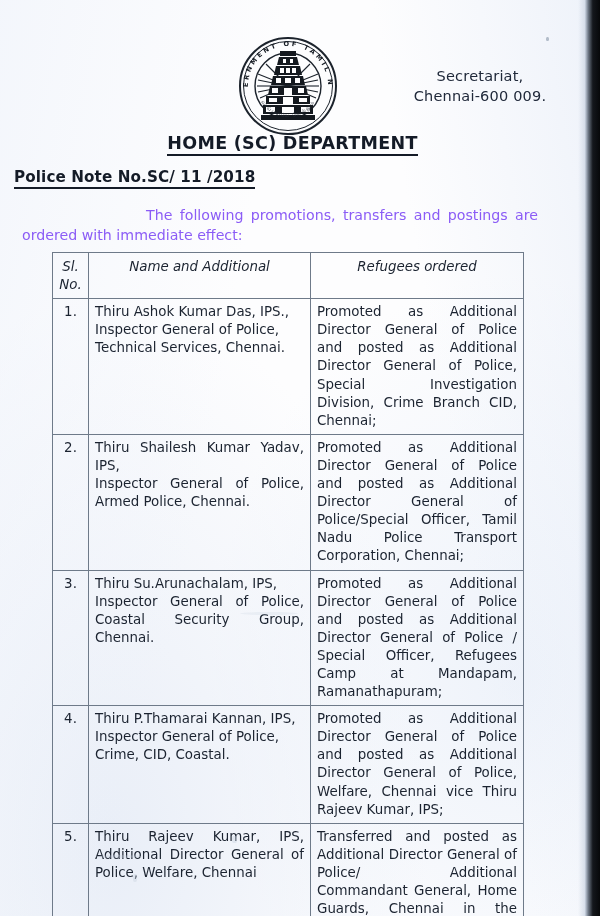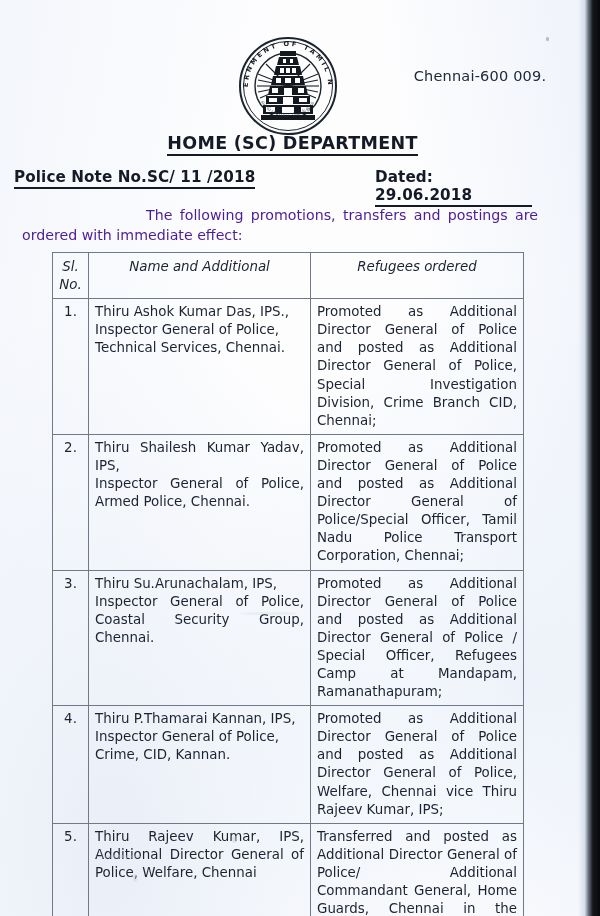--- a/index.html
+++ b/index.html
@@ -119,21 +119,21 @@
 
   .intro {
     position: absolute;
     left: 22px; top: 205px;
     width: 516px;
     font-size: 14.2px;
     line-height: 20px;
     text-align: justify;
     text-justify: inter-word;
     text-indent: 124px;
-    color: #4c1d95;
+    color: #8b5cf6;
   }
 
   
   .tbl-wrap {
     position: absolute;
     left: 52px; top: 252px;
     width: 471px;
   }
   table.ord {
     border-collapse: collapse;
@@ -256,33 +256,33 @@
         <text font-family="'DejaVu Sans', sans-serif" font-size="6.6" font-weight="bold" fill="#161c24" letter-spacing="2.6">
           <textPath href="#capTop" startOffset="50%" text-anchor="middle">GOVERNMENT OF TAMIL NADU</textPath>
         </text>
         <text font-family="'DejaVu Sans', sans-serif" font-size="5.2" fill="#2a323c" letter-spacing="1.2">
           <textPath href="#capBot" startOffset="50%" text-anchor="middle">வாய்மையே வெல்லும்</textPath>
         </text>
       </svg>
     </div>
 
     <div class="address">
+      <div>Secretariat,</div>
       <div>Chennai-600 009.</div>
     </div>
 
     <div class="speck"></div>
   </div>
 
   <div class="dept-title">
     <span>HOME (SC) DEPARTMENT</span>
   </div>
 
   <div class="note-line">
     <div class="note-no">Police Note No.SC/ 11 /2018</div>
-    <div class="note-date">Dated:  29.06.2018</div>
   </div>
 
   <div class="intro">The following promotions, transfers and postings are ordered with immediate effect:</div>
 
   <div class="tbl-wrap">
     <table class="ord">
       <colgroup>
         <col class="c-sl">
           <col class="c-nm">
           <col class="c-po">
@@ -325,21 +325,21 @@
             <p>Inspector General of Police, Coastal Security Group, Chennai.</p>
           </td>
           <td class="jt">Promoted as Additional Director General of Police and posted as Additional Director General of Police / Special Officer, Refugees Camp at Mandapam, Ramanathapuram;</td>
         </tr>
 
         <tr>
           <td class="sl">4.</td>
           <td class="nm nojust">
             <p>Thiru P.Thamarai Kannan, IPS,</p>
             <p>Inspector General of Police,</p>
-            <p>Crime, CID, Kannan.</p>
+            <p>Crime, CID, Coastal.</p>
           </td>
           <td class="jt"><span>Promoted as Additional Director General of Police and posted as Additional Director General of Police, Welfare, Chennai </span><span class="u">vice</span><span> Thiru Rajeev Kumar, IPS;</span></td>
         </tr>
 
         <tr>
           <td class="sl">5.</td>
           <td class="nm">
             <p>Thiru Rajeev Kumar, IPS, Additional Director General of Police, Welfare, Chennai</p>
           </td>
           <td class="jt">Transferred and posted as Additional Director General of Police/ Additional Commandant General, Home Guards, Chennai in the existing vacancy;</td>

